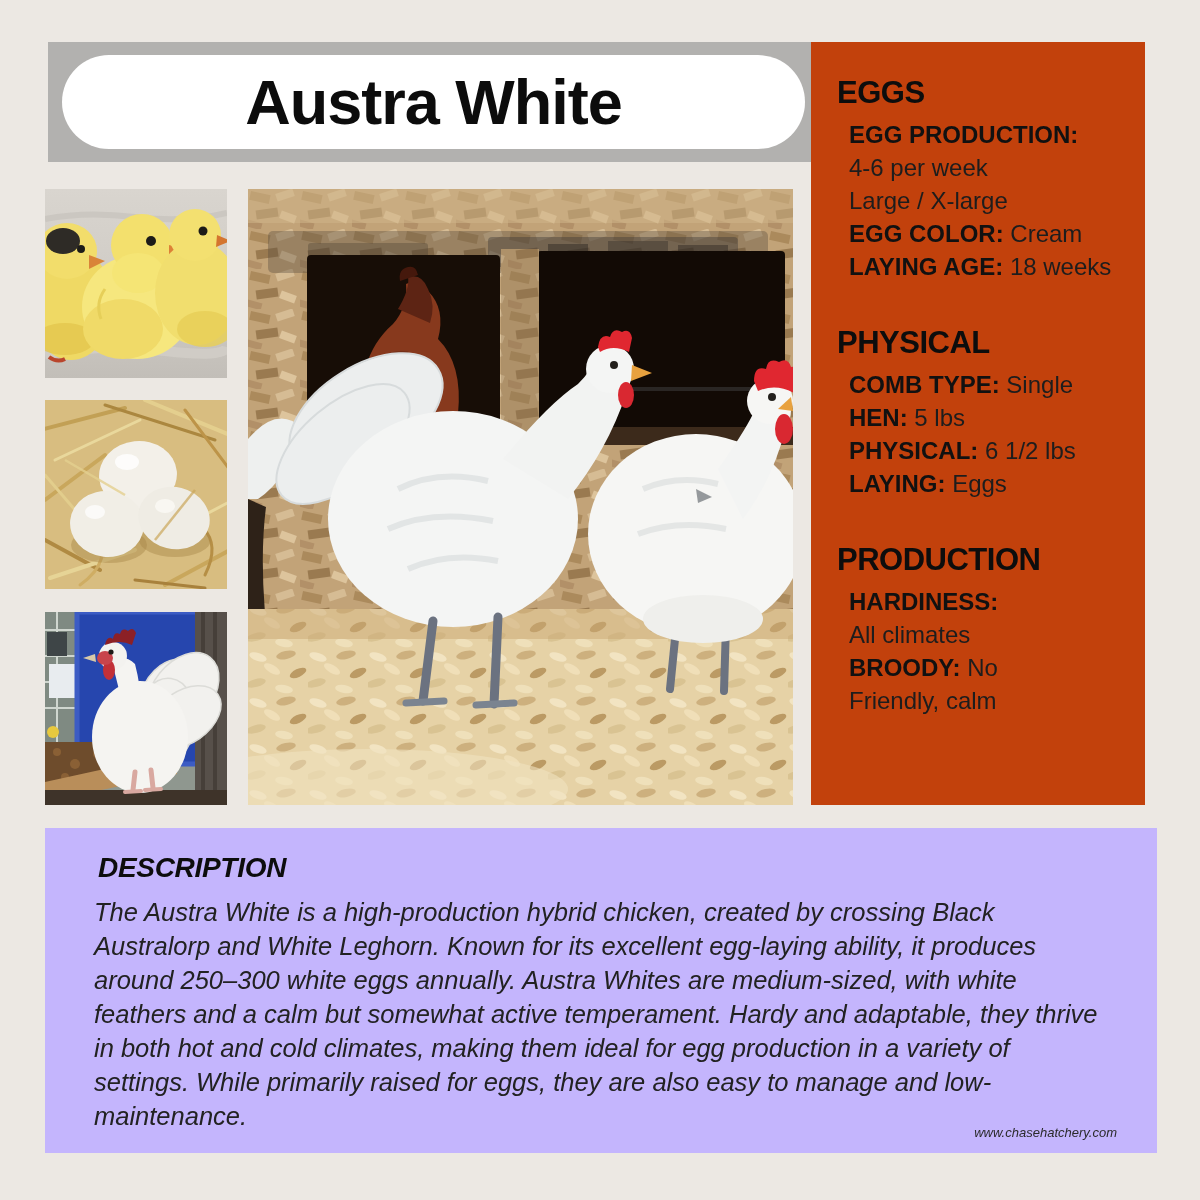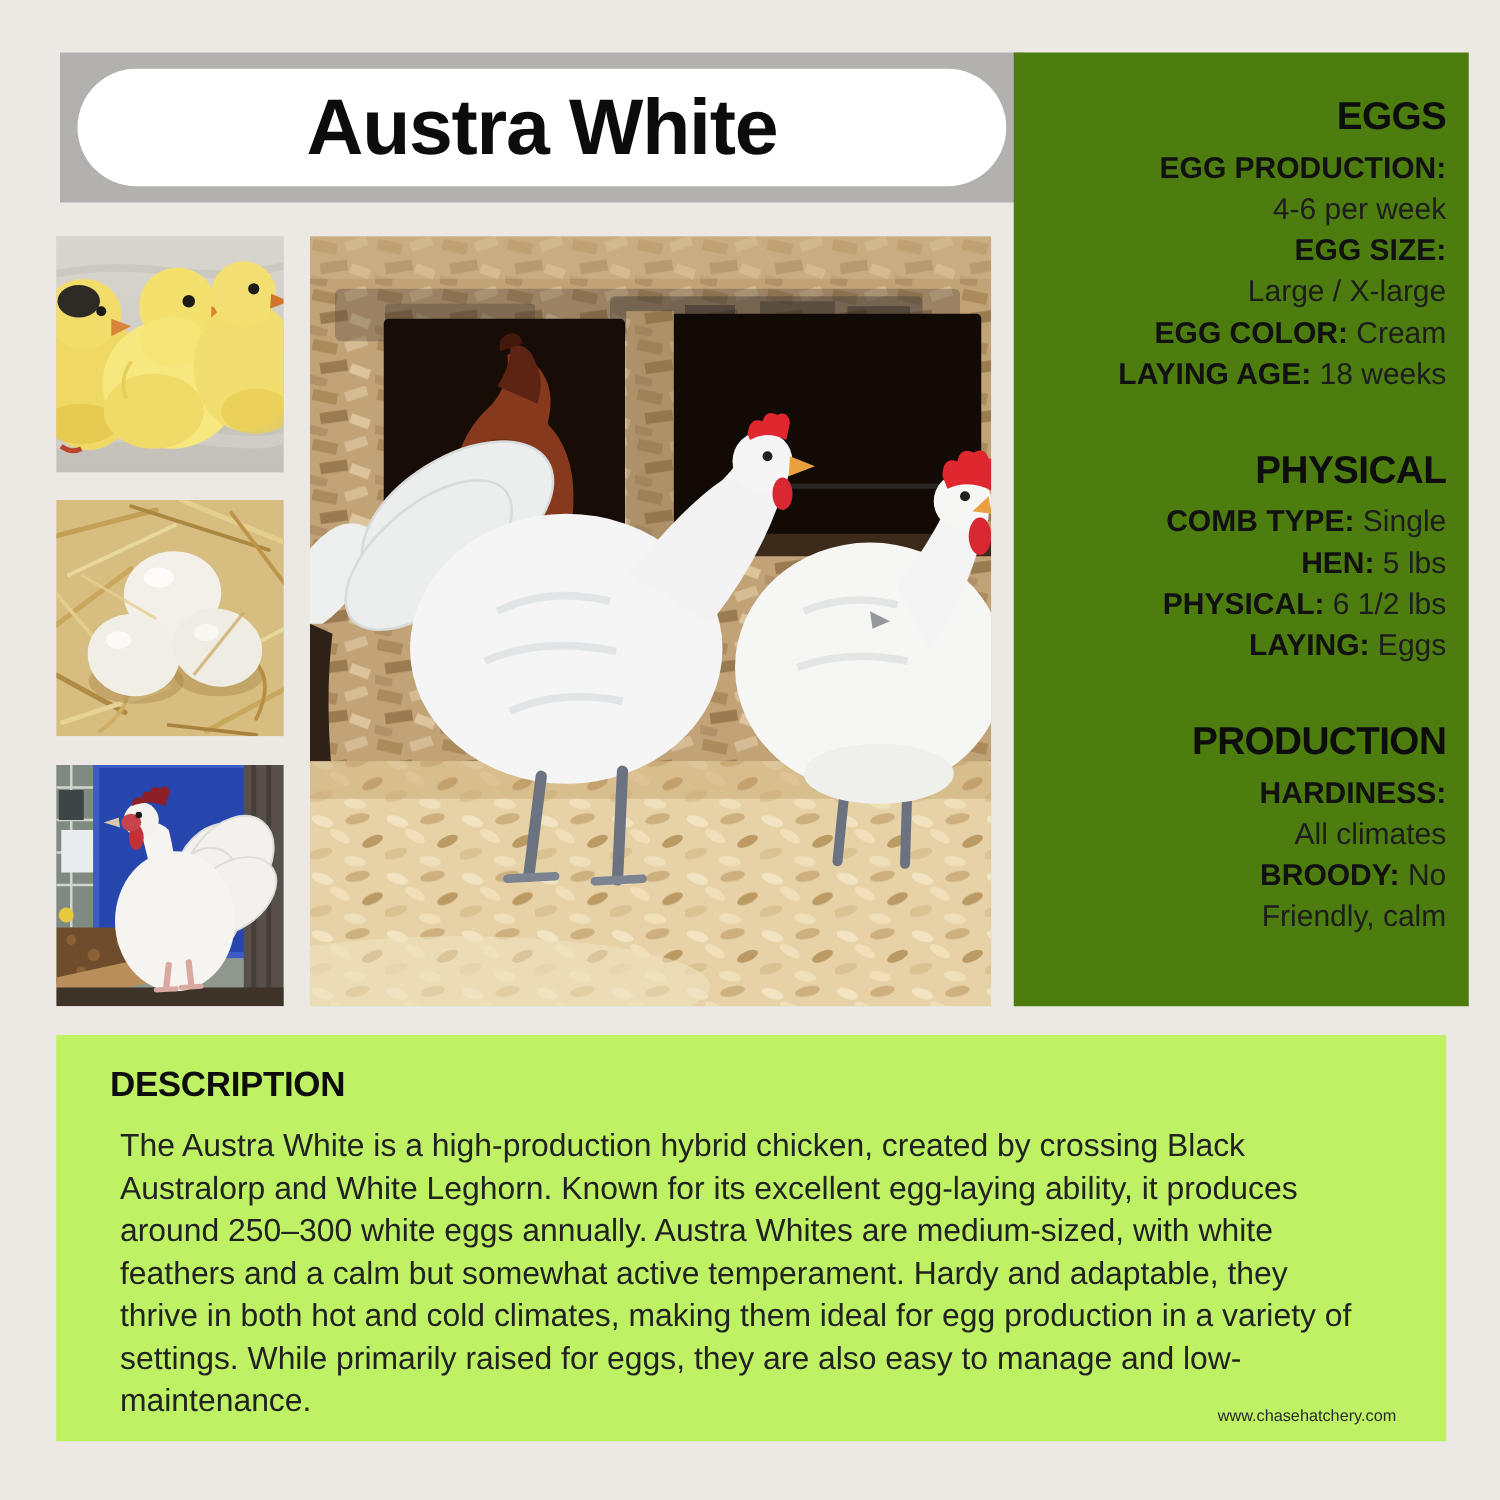--- a/index.html
+++ b/index.html
@@ -33,51 +33,51 @@
   
   .photo{overflow:hidden;background:#d8d4ce;}
   .photo svg{display:block;width:100%;height:100%;}
   .photo-chicks {left:45px; top:189px;width:182px;height:189px;}
   .photo-eggs   {left:45px; top:400px;width:182px;height:189px;}
   .photo-rooster{left:45px; top:612px;width:182px;height:193px;}
   .photo-main   {left:248px;top:189px;width:545px;height:616px;}
 
   
   .info-panel{
-    left:811px;top:42px;width:364px;height:763px;
-    background:#4d7c0f;
+    left:811px;top:42px;width:334px;height:763px;
+    background:#c2410c;
     box-sizing:border-box;
     padding:33px 18px 0 26px;
-    text-align:right;
   }
   .spec-section{margin:0 0 42px 0;}
   .spec-heading{
     font-size:31px;font-weight:800;letter-spacing:-0.5px;
     margin:0 0 7px 0;line-height:36px;color:#0d0d0d;
   }
   .spec-line{
     font-size:24px;line-height:33px;color:#1d1d1d;
     white-space:nowrap;
     margin-left:12px;
   }
   .spec-label{font-weight:700;color:#111;}
 
   
   .desc-panel{
     left:45px;top:828px;width:1112px;height:325px;
-    background:#bef264;box-sizing:border-box;
-    padding:24px 45px 0 35px;
+    background:#c4b5fd;box-sizing:border-box;
+    padding:24px 45px 0 45px;
+    font-style:italic;
   }
   .desc-heading{
     font-size:28px;font-weight:800;letter-spacing:-0.3px;
     margin:0 0 11px 8px;color:#0d0d0d;
   }
   .desc-body{
     font-size:25.5px;line-height:34px;color:#222;
-    margin:16px;max-width:1035px;
+    margin:4px;max-width:1035px;
   }
   .website{
     position:absolute;right:40px;bottom:13px;
     font-size:13px;color:#2a2a2a;
   }
 </style>
 </head>
 <body style="background: rgb(236, 232, 227);">
 
 <div class="abs banner" style="background: rgb(178, 177, 175);">
@@ -315,21 +315,20 @@
       <path d="M448,300 l16,8 l-14,6 Z" fill="#555c60" opacity="0.6"></path>
     </g>
   </svg>
 </div>
 
 <aside class="abs info-panel">
     <div class="spec-section">
       <h2 class="spec-heading">EGGS</h2>
       <div class="spec-line"><b class="spec-label">EGG PRODUCTION:</b></div>
       <div class="spec-line">4-6 per week</div>
-      <div class="spec-line"><b class="spec-label">EGG SIZE:</b></div>
       <div class="spec-line">Large / X-large</div>
       <div class="spec-line"><b class="spec-label">EGG COLOR:</b> Cream</div>
       <div class="spec-line"><b class="spec-label">LAYING AGE:</b> 18 weeks</div>
     </div>
     <div class="spec-section">
       <h2 class="spec-heading">PHYSICAL</h2>
       <div class="spec-line"><b class="spec-label">COMB TYPE:</b> Single</div>
       <div class="spec-line"><b class="spec-label">HEN:</b> 5 lbs</div>
       <div class="spec-line"><b class="spec-label">PHYSICAL:</b> 6 1/2 lbs</div>
       <div class="spec-line"><b class="spec-label">LAYING:</b> Eggs</div>

